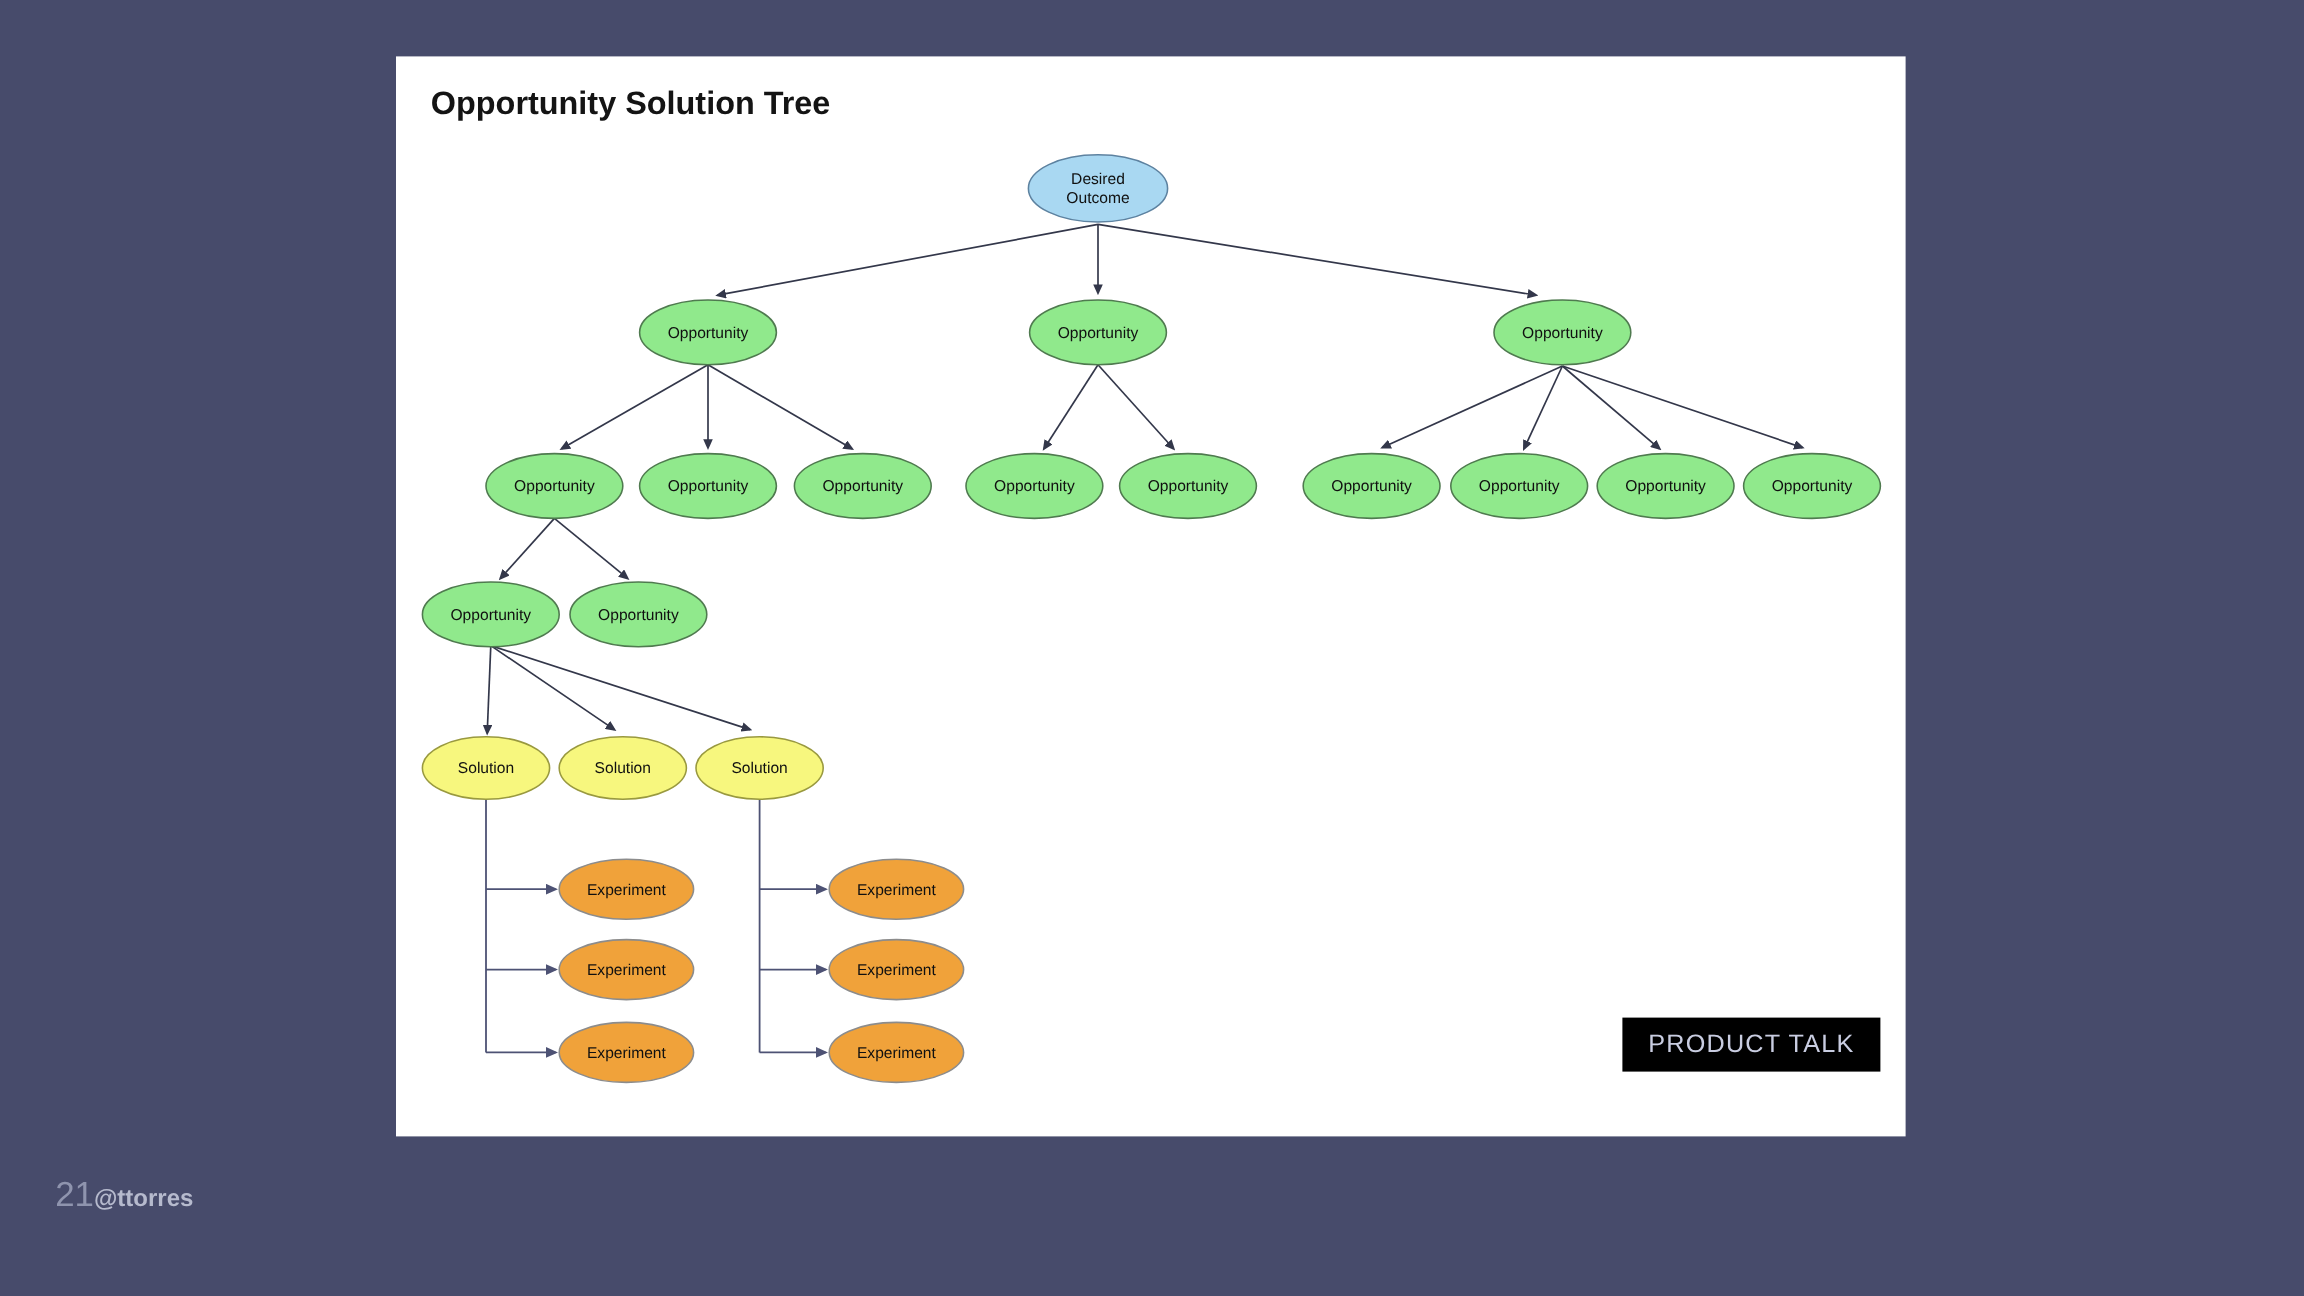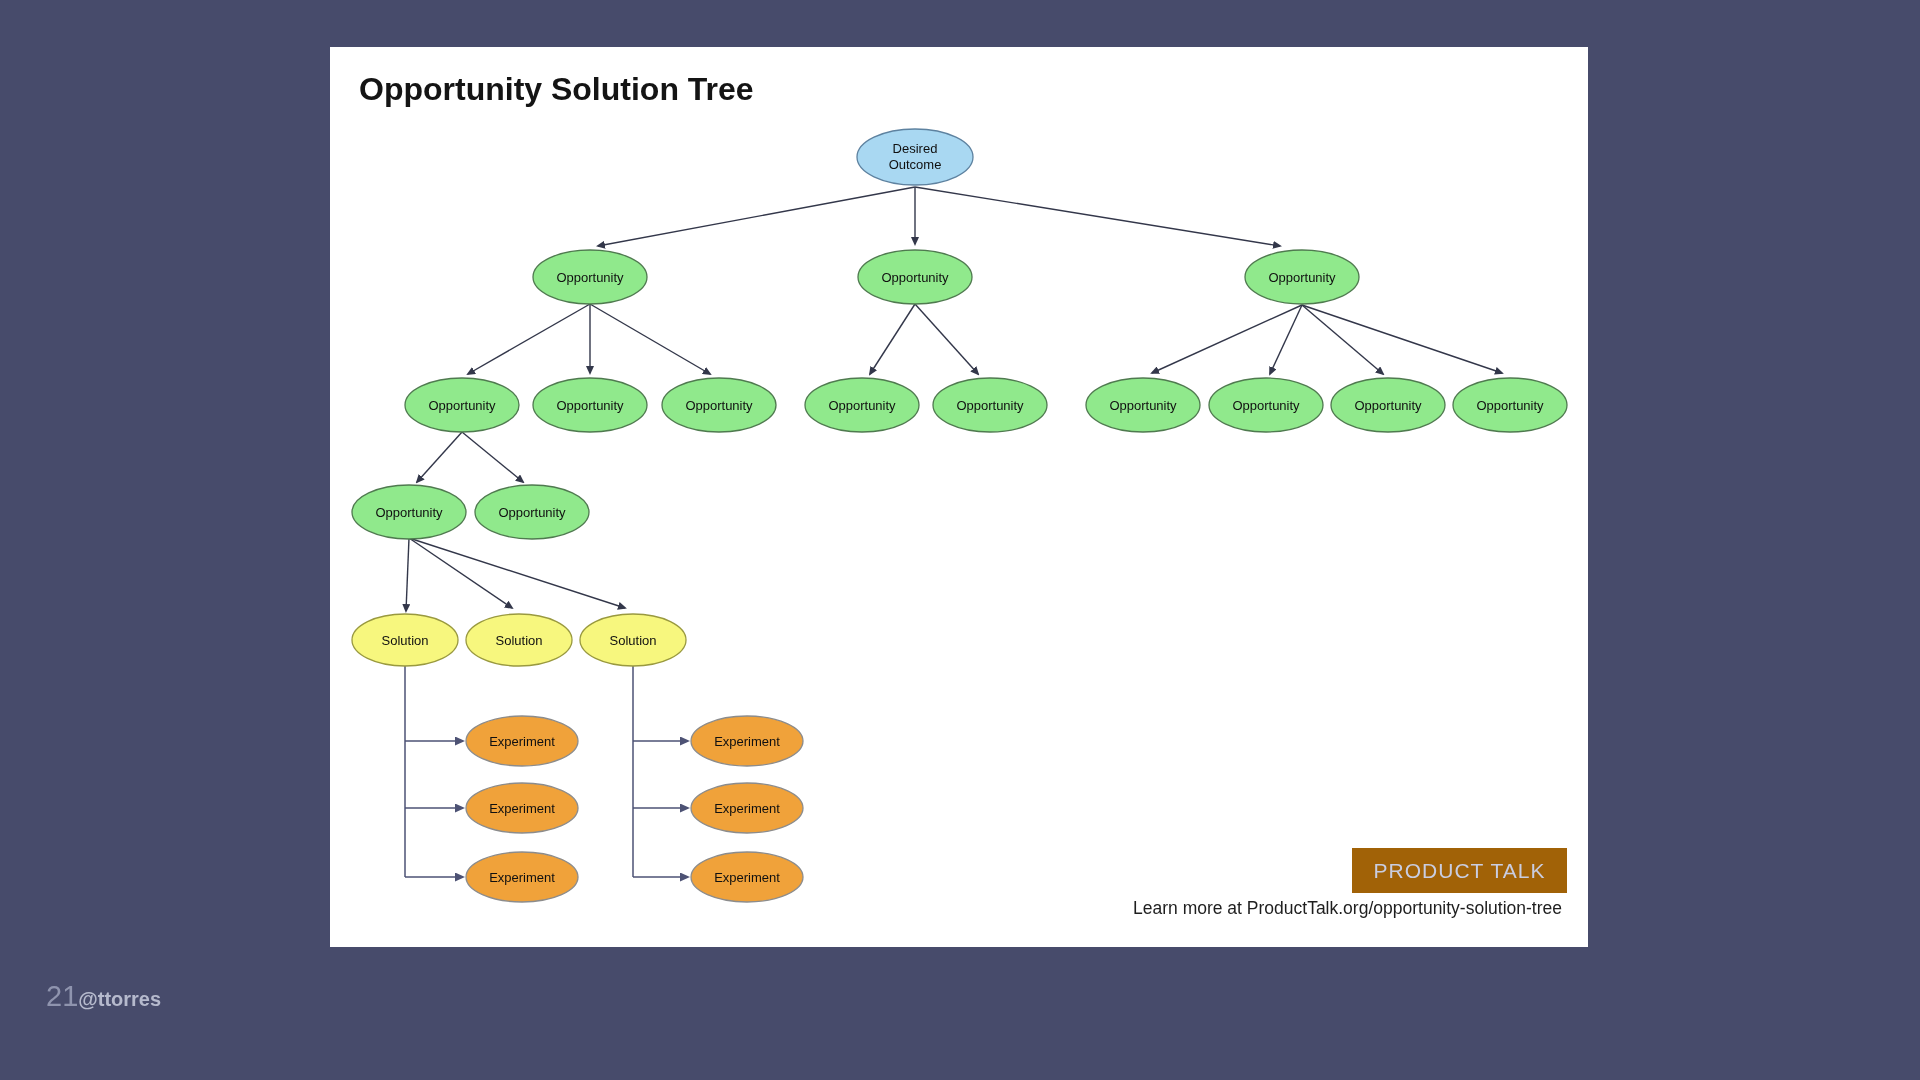--- a/index.html
+++ b/index.html
@@ -7,21 +7,21 @@
     width:1920px;height:1080px;position:relative;overflow:hidden;
     background:#474b6b;
     font-family:"Liberation Sans","DejaVu Sans",sans-serif;
   }
   .slide{
     position:absolute;left:330px;top:47px;width:1258px;height:900px;
     background:#ffffff;
   }
   .slide-title{
     position:absolute;left:29px;top:24px;
-    font-size:32px;font-weight:bold;color:#141414;letter-spacing:0px;
+    font-size:27px;font-weight:bold;color:#141414;letter-spacing:0px;
   }
   .tree-svg{position:absolute;left:0;top:0;width:1258px;height:900px;}
   .node-label{font-size:13px;fill:#101010;}
   .badge{
     position:absolute;left:1022px;top:801px;width:215px;height:45px;
     display:flex;align-items:center;justify-content:center;
     font-size:21px;letter-spacing:1px;font-weight:500;
   }
   .learn-more{
     position:absolute;right:26px;top:851px;
@@ -169,20 +169,19 @@
         </g>
         <g>
           <ellipse cx="417" cy="830" rx="56" ry="25" fill="#f0a23a" stroke="#8c8c8c" stroke-width="1.3"></ellipse>
           <text x="417" text-anchor="middle" class="node-label" y="834.5">Experiment</text>
         </g>
       </g>
   </svg>
 
   <div class="slide-title">Opportunity Solution Tree</div>
 
-  <div class="badge" style="background: #a16207; color: rgb(201, 205, 225); text-align: right;">PRODUCT TALK</div>
-  <div class="learn-more">Learn more at ProductTalk.org/opportunity-solution-tree</div>
+  <div class="badge" style="background: #000000; color: rgb(201, 205, 225); text-align: right;">PRODUCT TALK</div>
 </div>
 
 <div class="footer">
   <span class="slide-number">21</span>
   <span class="author-handle">@ttorres</span>
 </div>
 
 </body></html>

